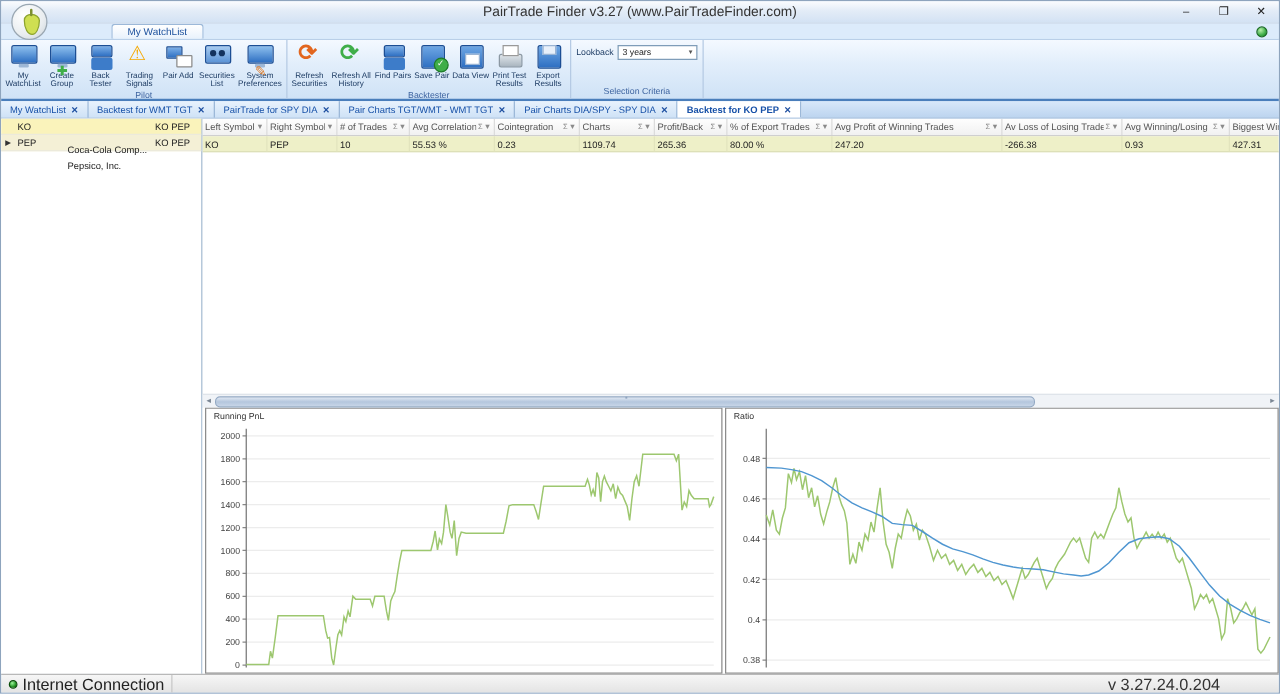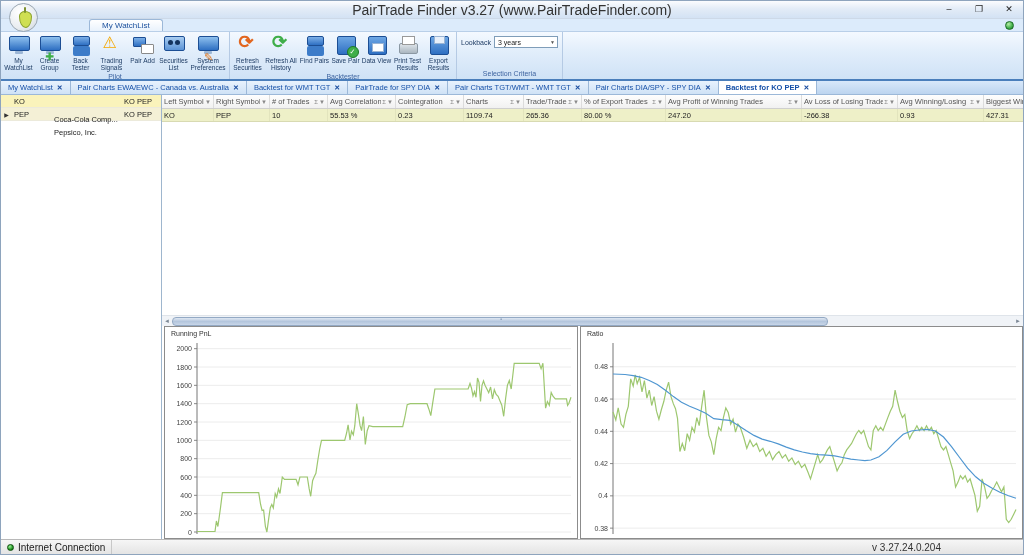--- a/index.html
+++ b/index.html
@@ -5,21 +5,21 @@
   * { box-sizing: border-box; margin: 0; padding: 0; }
   html,body { width:1024px; height:555px; overflow:hidden;
     font-family:"Liberation Sans", sans-serif; background:#e6edf5; }
   .window { width:1024px; height:555px; position:relative; display:flex; flex-direction:column;
     border:1px solid #8ea4bd; background:#dcebfb; }
 
   
   .titlebar { height:18px; background:linear-gradient(#fbfcfe,#e3ecf7 45%,#d3e2f4);
     display:flex; align-items:center; justify-content:center; position:relative;
     border-bottom:1px solid #cdd9e8; flex:0 0 auto; }
-  .title-text { font-size:14px; color:#333; }
+  .title-text { font-size:11px; color:#333; }
   .win-controls { position:absolute; right:6px; top:1px; display:flex; gap:14px; }
   .win-btn { width:16px; height:14px; font-size:9px; color:#222; text-align:center; line-height:14px; cursor:default; }
 
   
   .logo { position:absolute; left:8px; top:2px; width:29px; height:29px; border-radius:50%;
     background:radial-gradient(circle at 35% 30%, #ffffff, #e9edf0 60%, #c9d2d8); border:1px solid #9aa7b2;
     z-index:50; }
   .logo::before { content:""; position:absolute; left:9px; top:7px; width:11px; height:15px;
     background:#cfdf52; border:1px solid #8ca32d; border-radius:46% 54% 48% 52% / 30% 32% 68% 66%; }
   .logo::after { content:""; position:absolute; left:14px; top:3px; width:2px; height:6px; background:#7d9030; border-radius:2px; }
@@ -120,24 +120,24 @@
   
   .charts { height:213px; display:flex; gap:2px; padding-left:2px; background:#fff; flex:0 0 auto; }
   .chart-box { border:1px solid #8c8c8c; background:#fff; display:flex; flex-direction:column; }
   .chart-box.pnl { width:414px; }
   .chart-box.ratio { flex:1; }
   .chart-title { height:14px; font-size:7px; color:#333; padding:3px 0 0 6px; flex:0 0 auto; }
   .chart-plot { flex:1; min-height:0; }
 
   
   .statusbar { height:15px; background:linear-gradient(#f6f6f6,#e4e4e4); border-top:1px solid #b8b8b8;
-    display:flex; align-items:center; font-size:10px; color:#222; flex:0 0 auto; }
+    display:flex; align-items:center; font-size:13px; color:#222; flex:0 0 auto; }
   .status-left { display:flex; align-items:center; gap:4px; padding:0 6px; height:100%; border-right:1px solid #c8c8c8; }
   .status-dot { width:7px; height:7px; border-radius:50%; background:radial-gradient(circle at 35% 30%, #9af59a, #1f8f1f 65%, #0c5c0c); border:1px solid #0a4d0a; }
-  .status-right { margin-left:auto; padding-right:82px; color:#333; }
+  .status-right { margin-left:auto; padding-right:47px; color:#333; }
 </style>
 </head>
 <body>
 
 <div class="window">
 
   <div class="titlebar">
     <span class="title-text">PairTrade Finder v3.27 (www.PairTradeFinder.com)</span>
     <div class="win-controls">
       <div class="win-btn">–</div>
@@ -234,24 +234,20 @@
     </div>
     <div style="flex:1"></div>
   </div>
 
   <div class="doc-tabs">
     <div class="dtab">
       <span>My WatchList</span>
         <span class="close-x">✕</span>
     </div>
     <div class="dtab">
-      <span>Pair Charts EWA/EWC - Canada vs. Australia</span>
-        <span class="close-x">✕</span>
-    </div>
-    <div class="dtab">
       <span>Backtest for WMT TGT</span>
         <span class="close-x">✕</span>
     </div>
     <div class="dtab">
       <span>PairTrade for SPY DIA</span>
         <span class="close-x">✕</span>
     </div>
     <div class="dtab">
       <span>Pair Charts TGT/WMT - WMT TGT</span>
         <span class="close-x">✕</span>
@@ -308,21 +304,21 @@
               <span class="thl">Cointegration</span>
               <span class="hic">Σ</span>
               <span class="hic">▼</span>
             </div>
           <div class="th" style="width:60px">
               <span class="thl">Charts</span>
               <span class="hic">Σ</span>
               <span class="hic">▼</span>
             </div>
           <div class="th" style="width:58px">
-              <span class="thl">Trade/Trade</span>
+              <span class="thl">Profit/Back</span>
               <span class="hic">Σ</span>
               <span class="hic">▼</span>
             </div>
           <div class="th" style="width:84px">
               <span class="thl">% of Export Trades</span>
               <span class="hic">Σ</span>
               <span class="hic">▼</span>
             </div>
           <div class="th" style="width:136px">
               <span class="thl">Avg Profit of Winning Trades</span>

